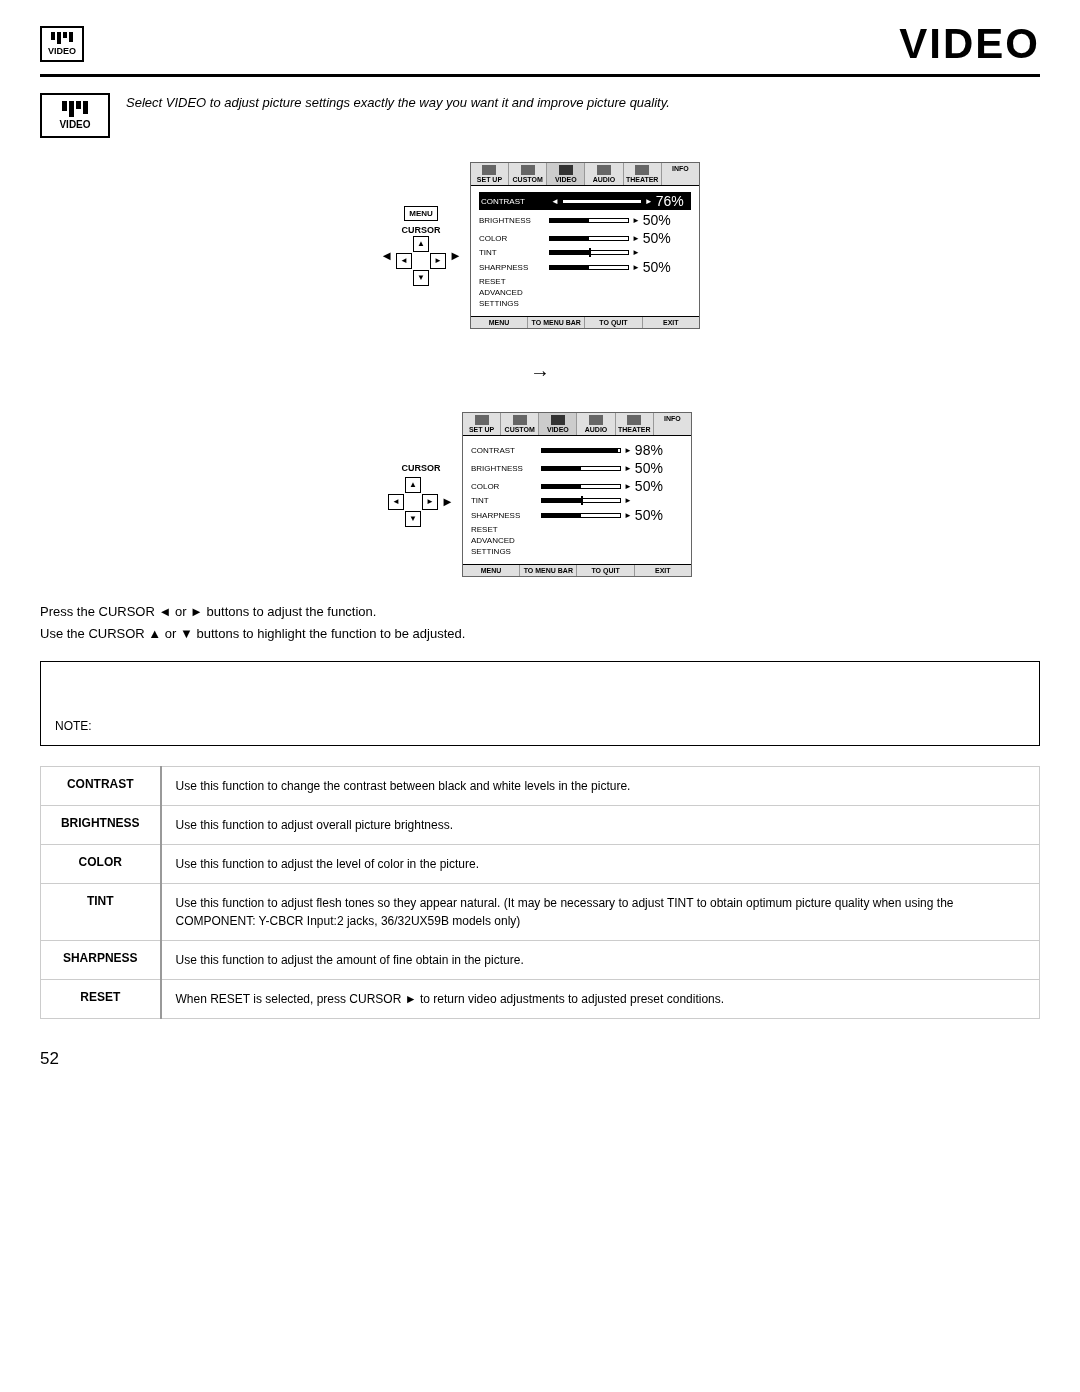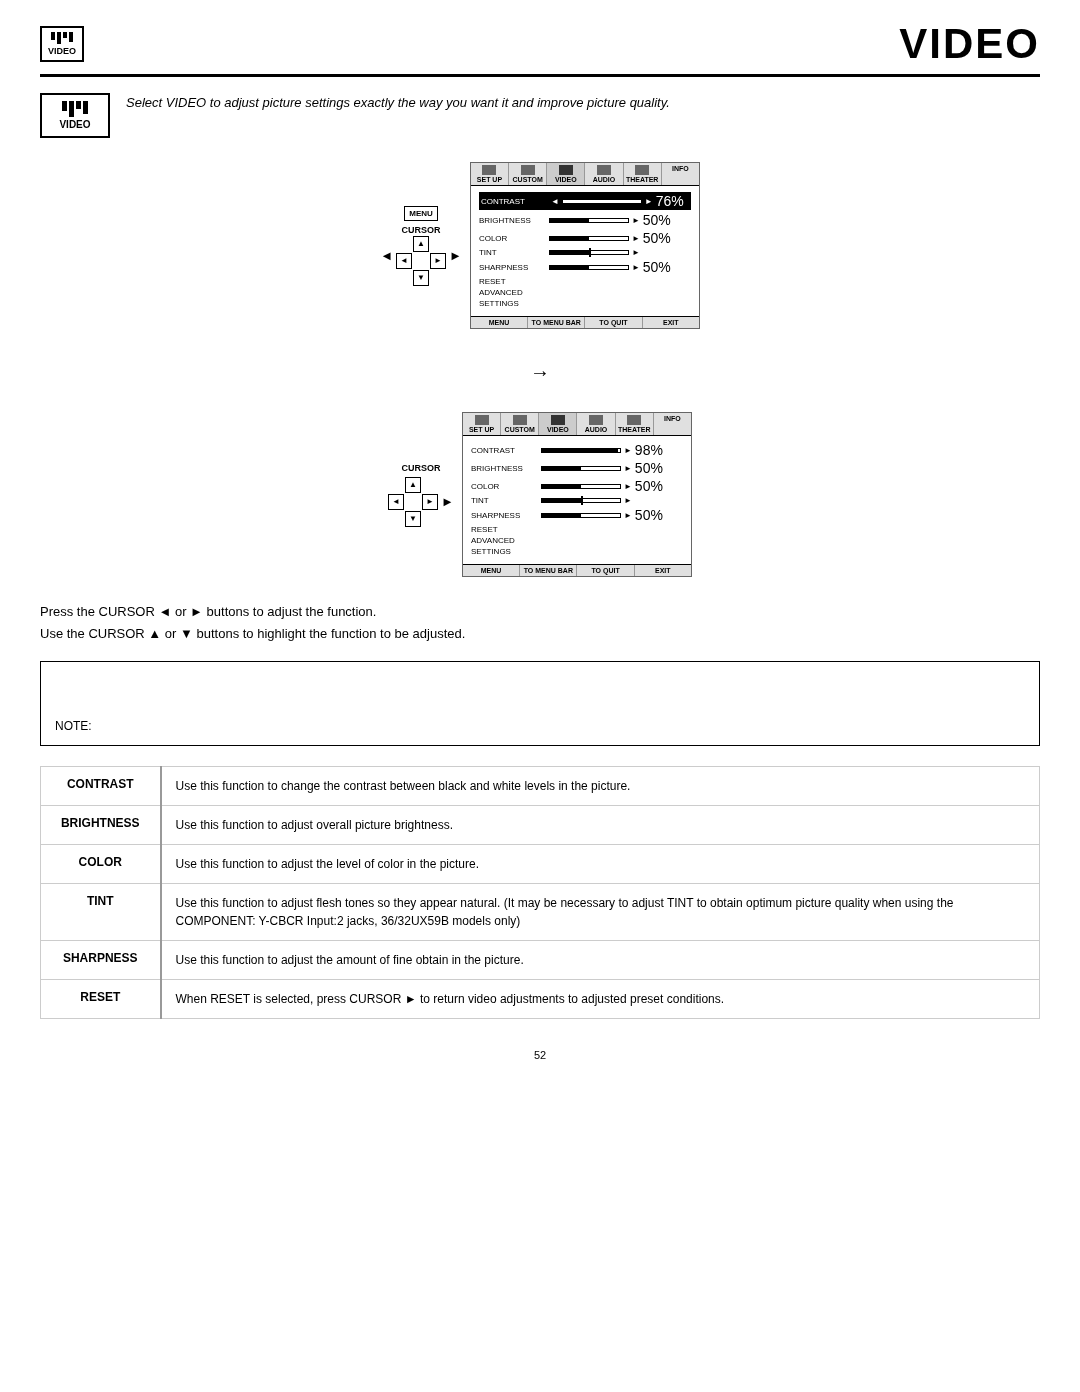--- a/index.html
+++ b/index.html
@@ -256,23 +256,23 @@
       text-align: center;
       border-right: 2px solid #999;
     }
     .function-table .fn-desc {
       font-size: 12px;
       line-height: 1.5;
     }
 
     
     .page-number {
-      text-align: center;
+      text-align: left;
       margin-top: 30px;
-      font-size: 11px;
+      font-size: 17px;
     }
 
     .tint-row {
       
     }
   </style>
 </head>
 <body>
 
 <div class="header-bar">

